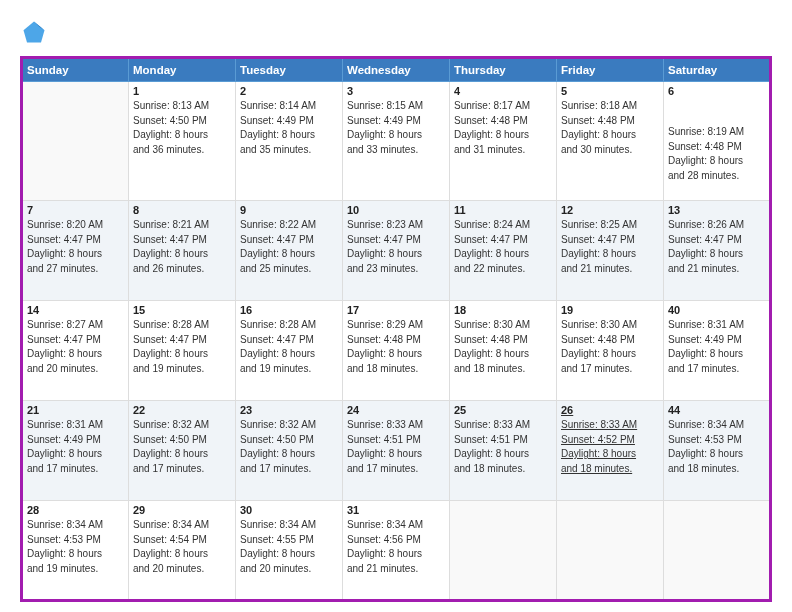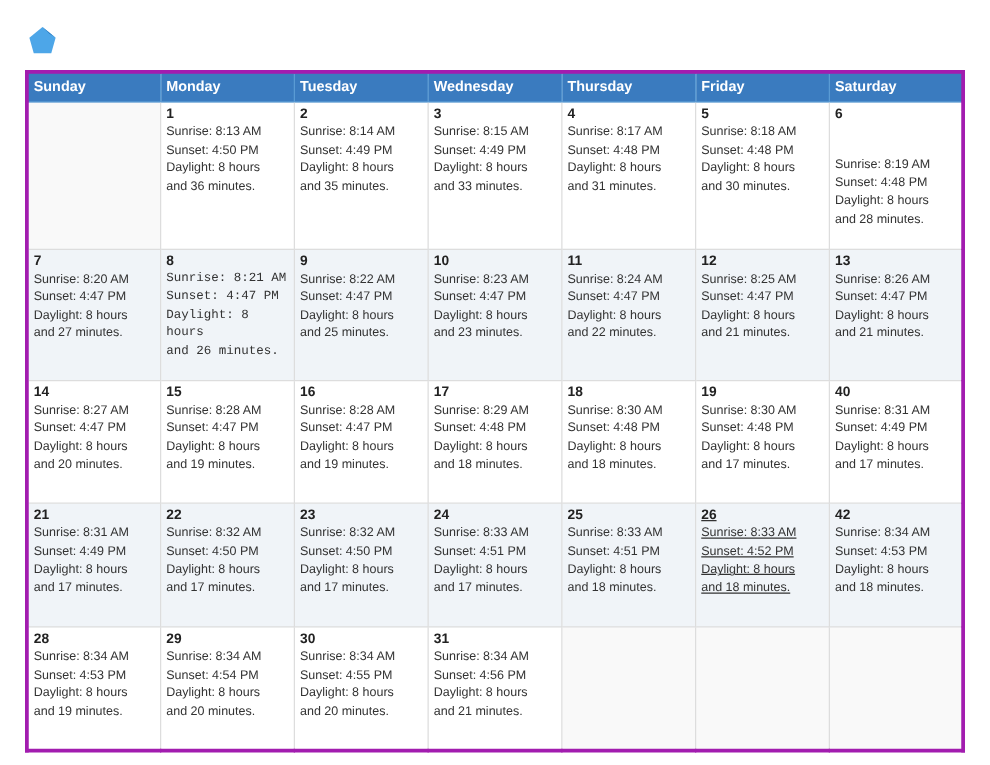--- a/index.html
+++ b/index.html
@@ -180,21 +180,21 @@
         <tr>
           <td style="background: rgb(240, 244, 248);">
             <span class="day-number">7</span>
             <div class="day-info" style="white-space: pre-line;">Sunrise: 8:20 AM
 Sunset: 4:47 PM
 Daylight: 8 hours
 and 27 minutes.</div>
           </td>
           <td style="background: rgb(240, 244, 248);">
             <span class="day-number">8</span>
-            <div class="day-info" style="white-space: pre-line; font-family: Liberation Mono, monospace;">Sunrise: 8:21 AM
+            <div class="day-info" style="white-space: pre-line;">Sunrise: 8:21 AM
 Sunset: 4:47 PM
 Daylight: 8 hours
 and 26 minutes.</div>
           </td>
           <td style="background: rgb(240, 244, 248);">
             <span class="day-number">9</span>
             <div class="day-info" style="white-space: pre-line;">Sunrise: 8:22 AM
 Sunset: 4:47 PM
 Daylight: 8 hours
 and 25 minutes.</div>
@@ -316,21 +316,21 @@
 and 18 minutes.</div>
           </td>
           <td style="background: rgb(240, 244, 248); text-decoration: underline;">
             <span class="day-number">26</span>
             <div class="day-info" style="white-space: pre-line;">Sunrise: 8:33 AM
 Sunset: 4:52 PM
 Daylight: 8 hours
 and 18 minutes.</div>
           </td>
           <td style="background: rgb(240, 244, 248);">
-            <span class="day-number">42</span>
+            <span class="day-number">44</span>
             <div class="day-info" style="white-space: pre-line;">Sunrise: 8:34 AM
 Sunset: 4:53 PM
 Daylight: 8 hours
 and 18 minutes.</div>
           </td>
         </tr>
         <tr>
           <td>
             <span class="day-number">28</span>
             <div class="day-info" style="white-space: pre-line;">Sunrise: 8:34 AM

